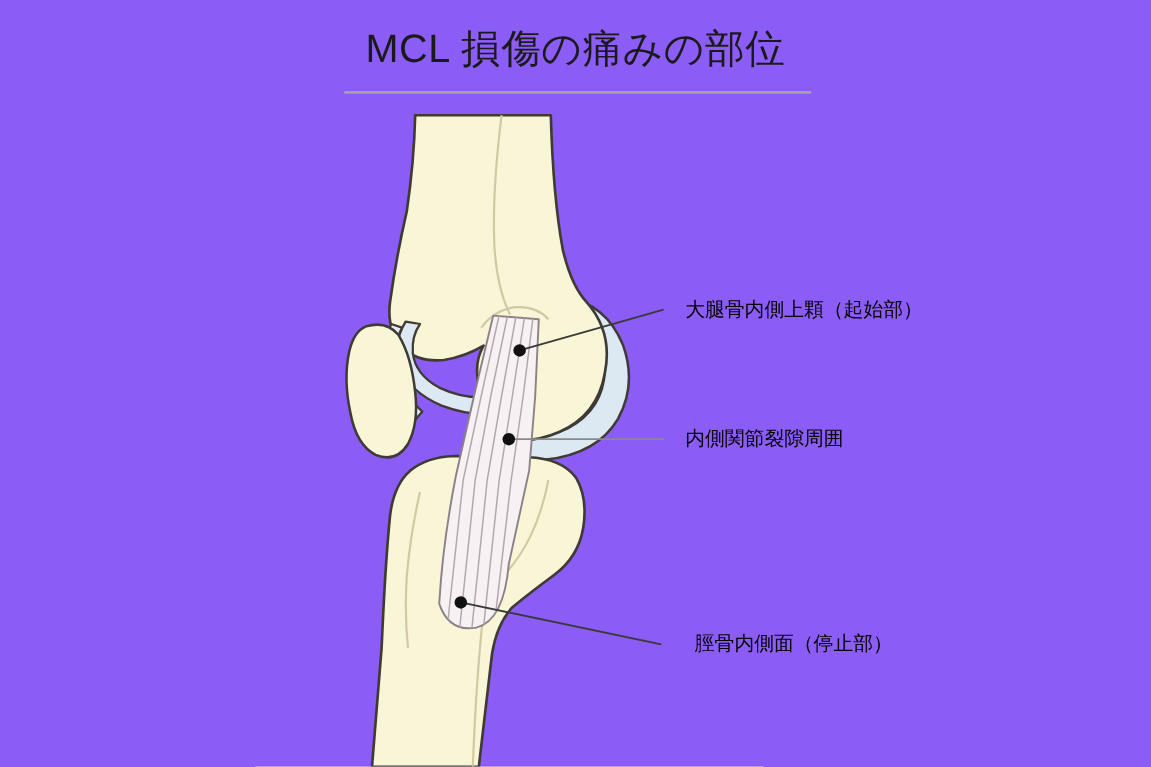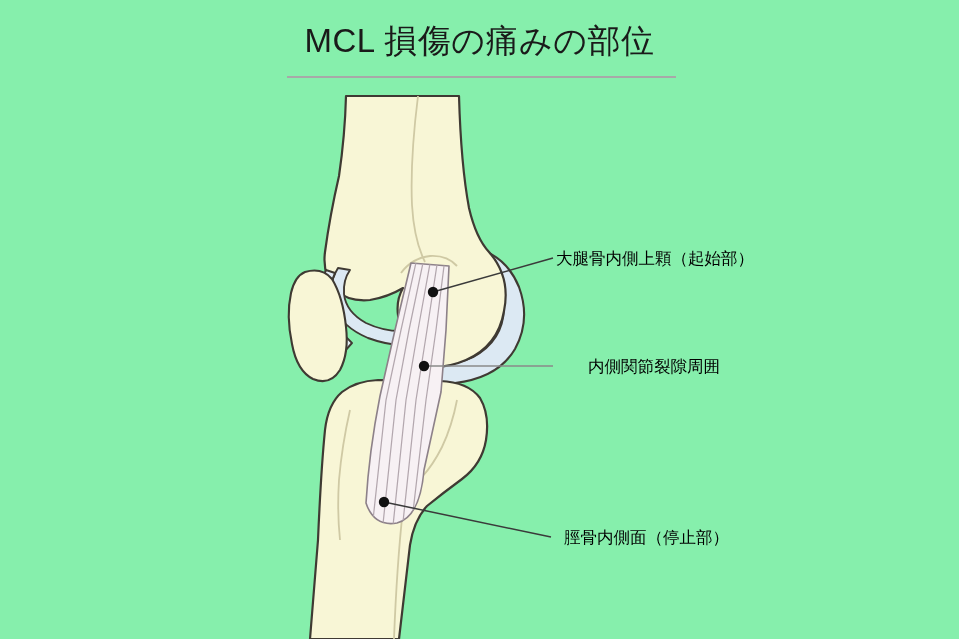--- a/index.html
+++ b/index.html
@@ -12,21 +12,21 @@
     width: 959px;
     height: 639px;
     overflow: hidden;
     font-family: "Liberation Sans", "DejaVu Sans", sans-serif;
     position: relative;
   }
   #page {
     position: relative;
     width: 959px;
     height: 639px;
-    background: #86efac;
+    background: #8b5cf6;
   }
   #title {
     position: absolute;
     left: 0;
     top: 20px;
     width: 959px;
     text-align: center;
     font-size: 33px;
     line-height: 42px;
     color: #1a1a1a;
@@ -48,23 +48,24 @@
     top: 0;
     width: 959px;
     height: 639px;
   }
   .label {
     position: absolute;
     font-size: 16.5px;
     line-height: 22px;
     color: #000000;
     white-space: nowrap;
+    margin-left: 15px;
   }
   #label-origin  { left: 556px; top: 247px; }
-  #label-joint   { left: 588px; top: 355px; }
+  #label-joint   { left: 556px; top: 355px; }
   #label-insert  { left: 564px; top: 526px; }
 </style>
 </head>
 <body>
 
 <div id="page">
 
   <div id="title">MCL 損傷の痛みの部位</div>
   <div id="title-rule"></div>
 

